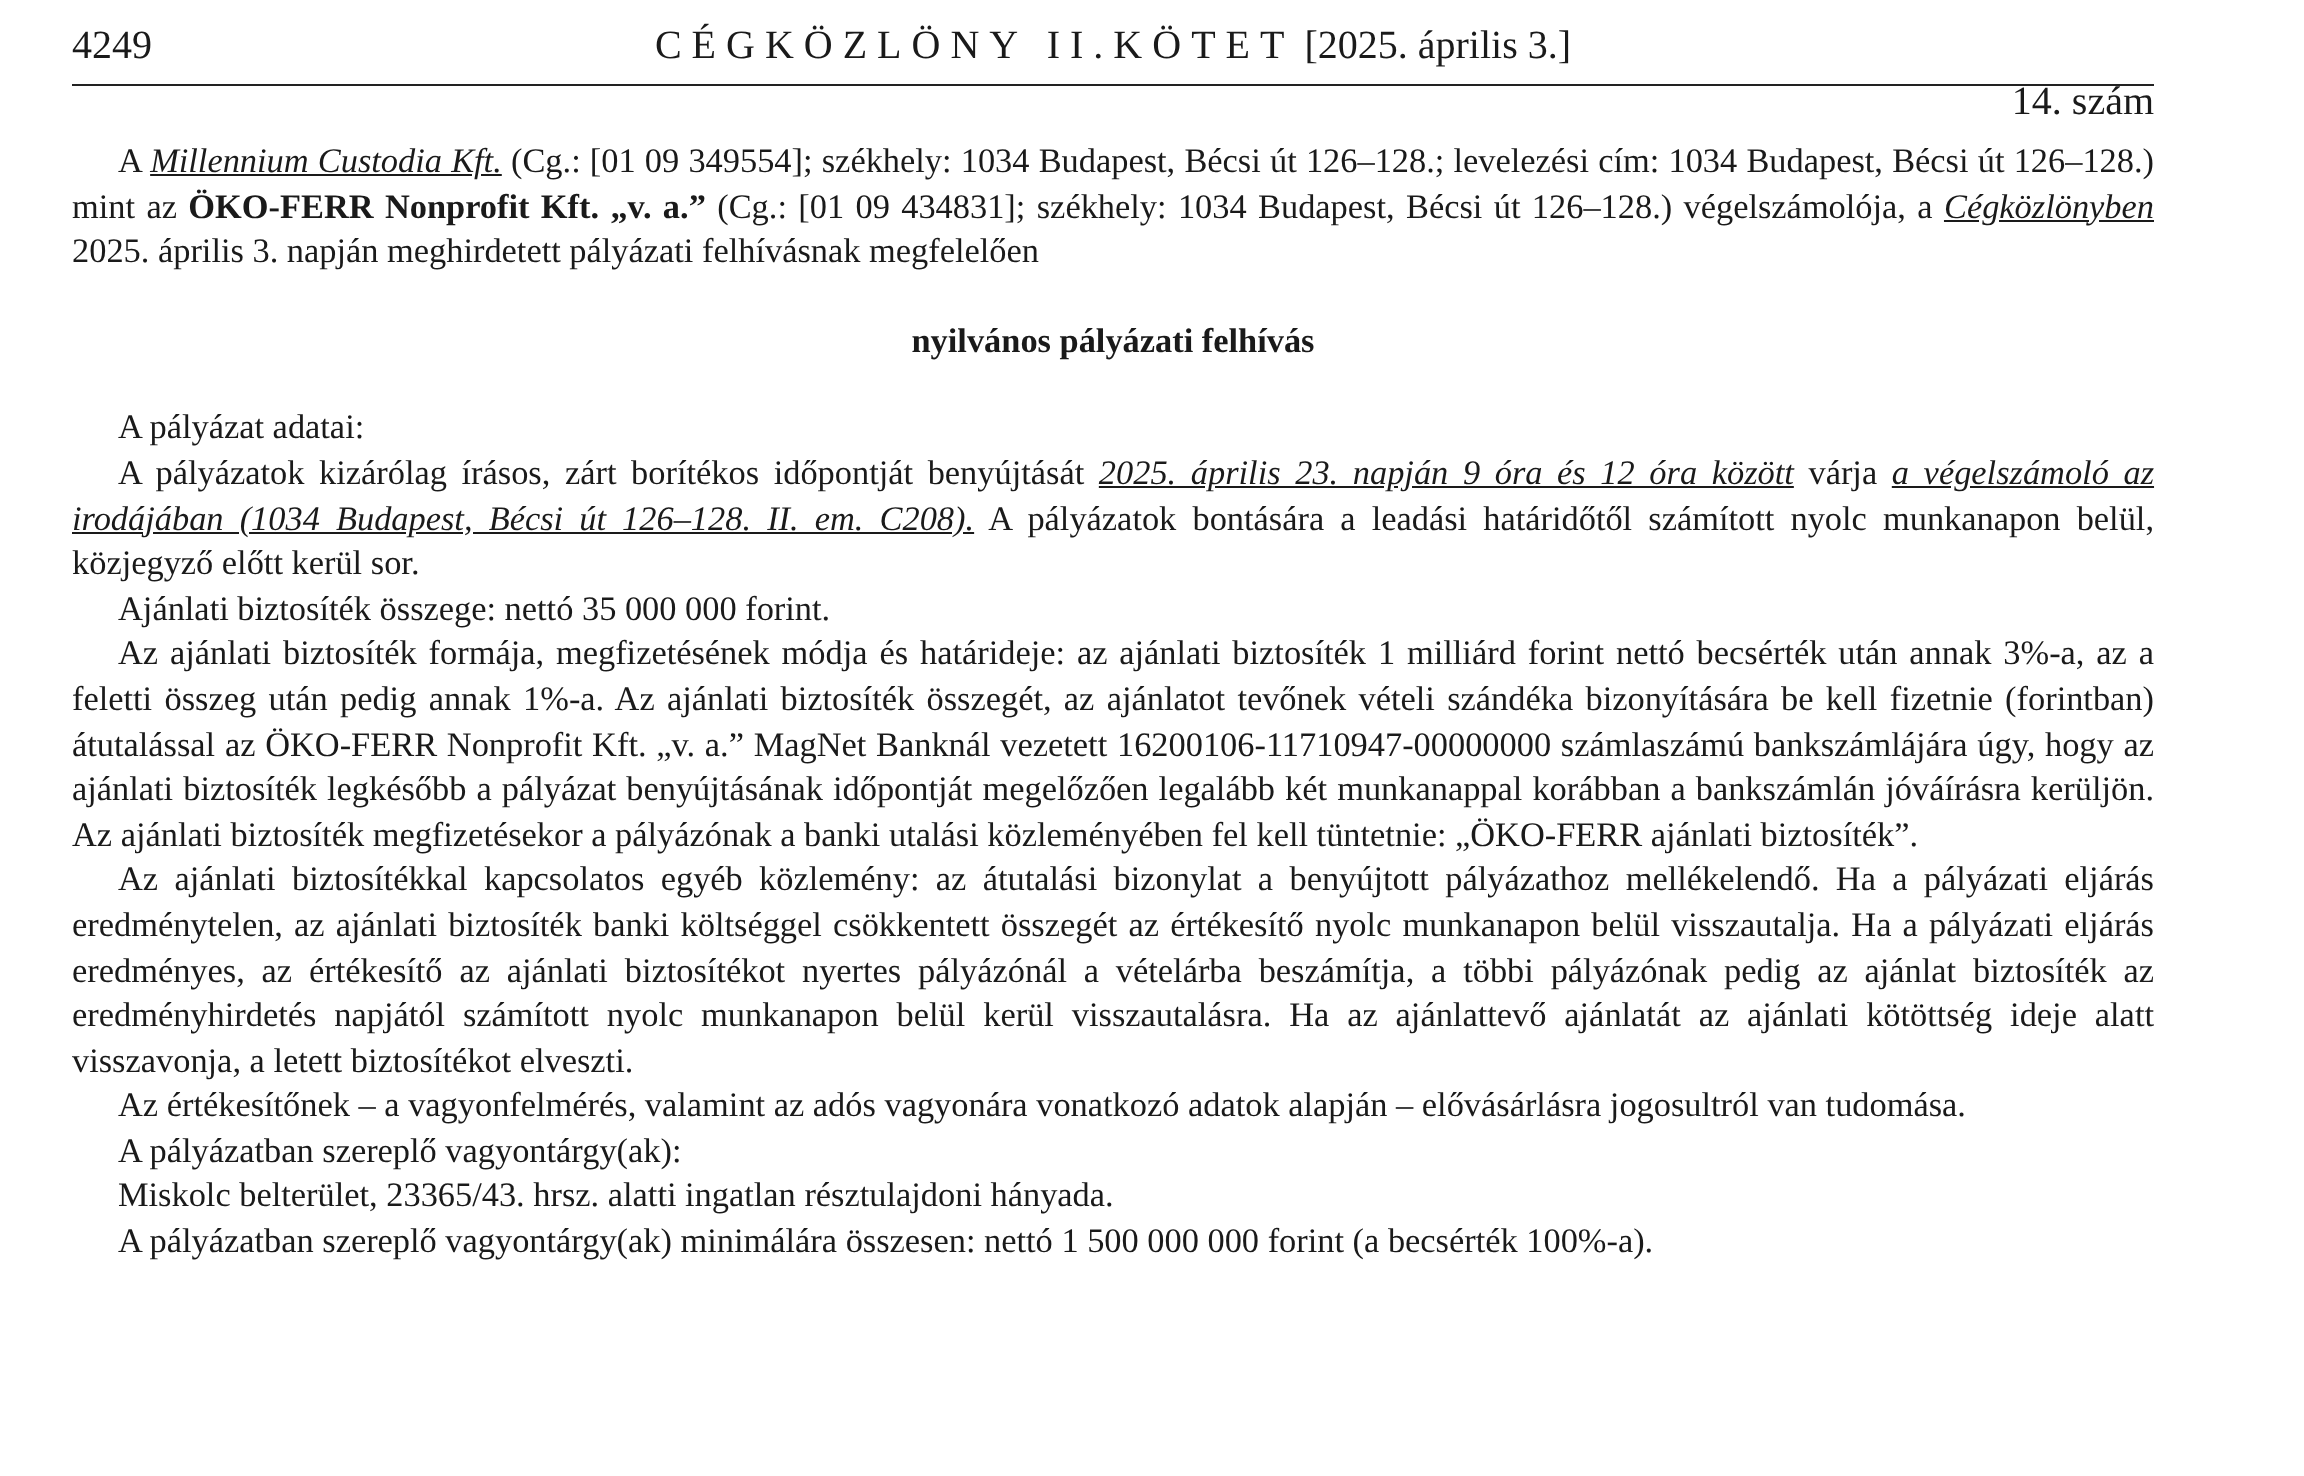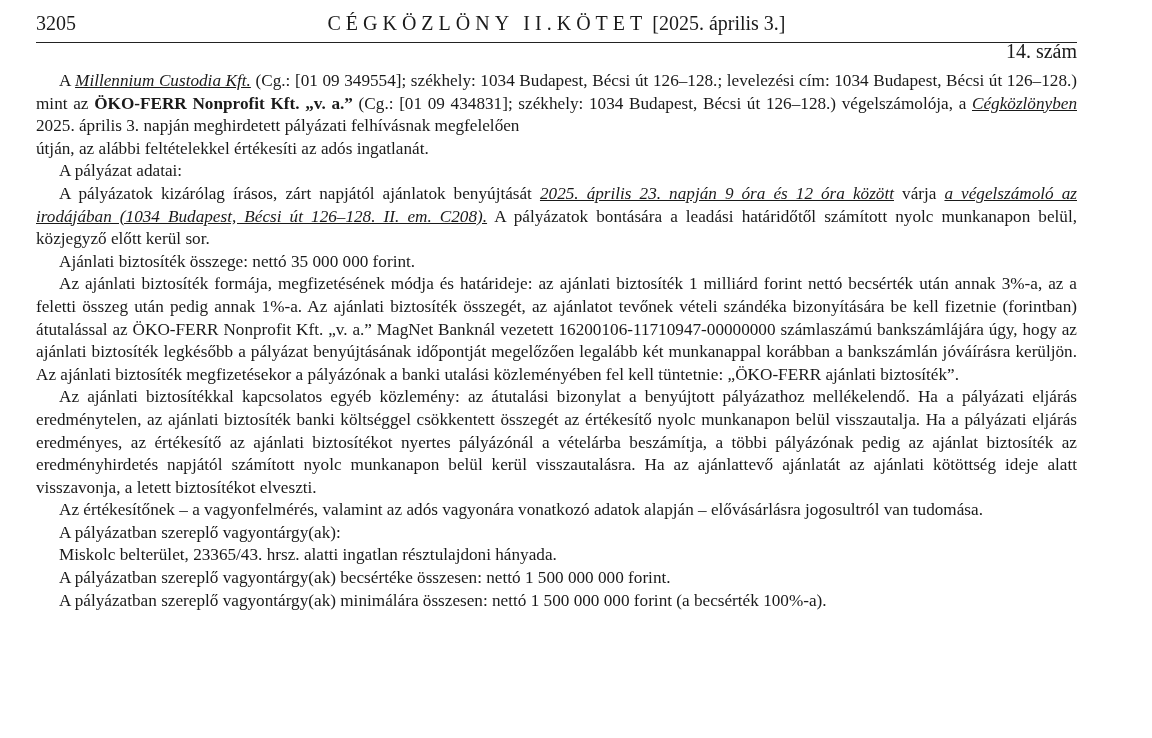--- a/index.html
+++ b/index.html
@@ -28,33 +28,32 @@
   .heading {
     text-align: center; font-weight: bold; margin: 22px 0 21px 0; text-indent: 0;
   }
   i { font-style: italic; text-decoration: underline; }
   b { font-weight: bold; }
 </style>
 </head>
 <body>
 
 <div class="header">
-  <span class="pnum">3205</span>
+  <span class="pnum">4249</span>
   <span class="title"><span class="spaced">CÉGKÖZLÖNY II.KÖTET</span> <span>[2025. április 3.]</span></span>
   <span class="issue">14. szám</span>
 </div>
 
 <div class="body">
   <p class="p last-left"><span>A </span><i>Millennium Custodia Kft.</i><span> (Cg.: [01 09 349554]; székhely: 1034 Budapest, Bécsi út 126–128.; levelezési cím: 1034 Budapest, Bécsi út 126–128.) mint az </span><b>ÖKO-FERR Nonprofit Kft. „v. a.”</b><span> (Cg.: [01 09 434831]; székhely: 1034 Budapest, Bécsi út 126–128.) végelszámolója, a </span><i>Cégközlönyben</i><span> 2025. április 3. napján meghirdetett pályázati felhívásnak megfelelően</span></p>
 
+  <p class="p heading">nyilvános pályázati felhívás</p>
 
-  <p class="p noind">útján, az alábbi feltételekkel értékesíti az adós ingatlanát.</p>
   <p class="p">A pályázat adatai:</p>
-  <p class="p"><span>A pályázatok kizárólag írásos, zárt napjától ajánlatok benyújtását </span><i>2025. április 23. napján 9 óra és 12 óra között</i><span> várja </span><i>a végelszámoló az irodájában (1034 Budapest, Bécsi út 126–128. II. em. C208).</i><span> A pályázatok bontására a leadási határidőtől számított nyolc munkanapon belül, közjegyző előtt kerül sor.</span></p>
+  <p class="p"><span>A pályázatok kizárólag írásos, zárt borítékos időpontját benyújtását </span><i>2025. április 23. napján 9 óra és 12 óra között</i><span> várja </span><i>a végelszámoló az irodájában (1034 Budapest, Bécsi út 126–128. II. em. C208).</i><span> A pályázatok bontására a leadási határidőtől számított nyolc munkanapon belül, közjegyző előtt kerül sor.</span></p>
   <p class="p">Ajánlati biztosíték összege: nettó 35 000 000 forint.</p>
   <p class="p">Az ajánlati biztosíték formája, megfizetésének módja és határideje: az ajánlati biztosíték 1 milliárd forint nettó becsérték után annak 3%-a, az a feletti összeg után pedig annak 1%-a. Az ajánlati biztosíték összegét, az ajánlatot tevőnek vételi szándéka bizonyítására be kell fizetnie (forintban) átutalással az ÖKO-FERR Nonprofit Kft. „v. a.” MagNet Banknál vezetett 16200106-11710947-00000000 számlaszámú bankszámlájára úgy, hogy az ajánlati biztosíték legkésőbb a pályázat benyújtásának időpontját megelőzően legalább két munkanappal korábban a bankszámlán jóváírásra kerüljön. Az ajánlati biztosíték megfizetésekor a pályázónak a banki utalási közleményében fel kell tüntetnie: „ÖKO-FERR ajánlati biztosíték”.</p>
   <p class="p">Az ajánlati biztosítékkal kapcsolatos egyéb közlemény: az átutalási bizonylat a benyújtott pályázathoz mellékelendő. Ha a pályázati eljárás eredménytelen, az ajánlati biztosíték banki költséggel csökkentett összegét az értékesítő nyolc munkanapon belül visszautalja. Ha a pályázati eljárás eredményes, az értékesítő az ajánlati biztosítékot nyertes pályázónál a vételárba beszámítja, a többi pályázónak pedig az ajánlat biztosíték az eredményhirdetés napjától számított nyolc munkanapon belül kerül visszautalásra. Ha az ajánlattevő ajánlatát az ajánlati kötöttség ideje alatt visszavonja, a letett biztosítékot elveszti.</p>
   <p class="p">Az értékesítőnek – a vagyonfelmérés, valamint az adós vagyonára vonatkozó adatok alapján – elővásárlásra jogosultról van tudomása.</p>
   <p class="p">A pályázatban szereplő vagyontárgy(ak):</p>
   <p class="p">Miskolc belterület, 23365/43. hrsz. alatti ingatlan résztulajdoni hányada.</p>
-  <p class="p">A pályázatban szereplő vagyontárgy(ak) becsértéke összesen: nettó 1 500 000 000 forint.</p>
   <p class="p">A pályázatban szereplő vagyontárgy(ak) minimálára összesen: nettó 1 500 000 000 forint (a becsérték 100%-a).</p>
 </div>
 
 </body></html>

